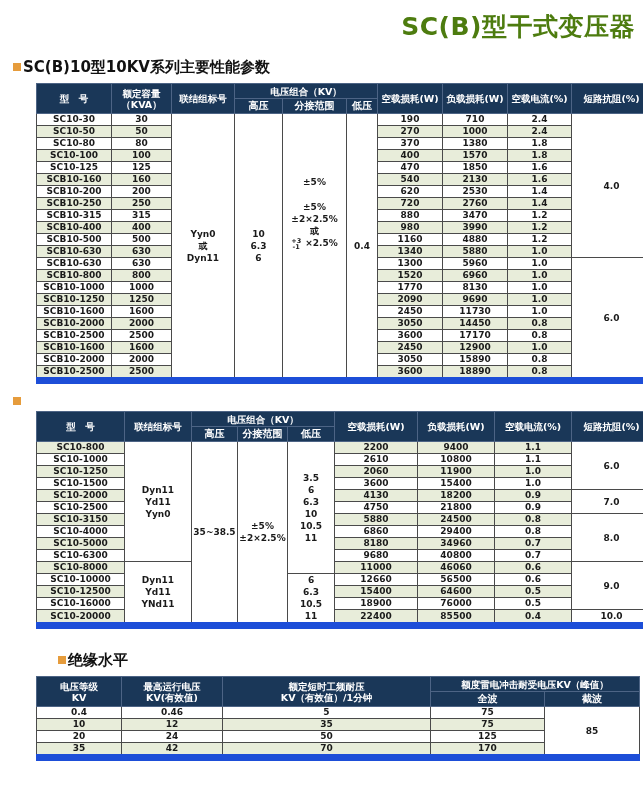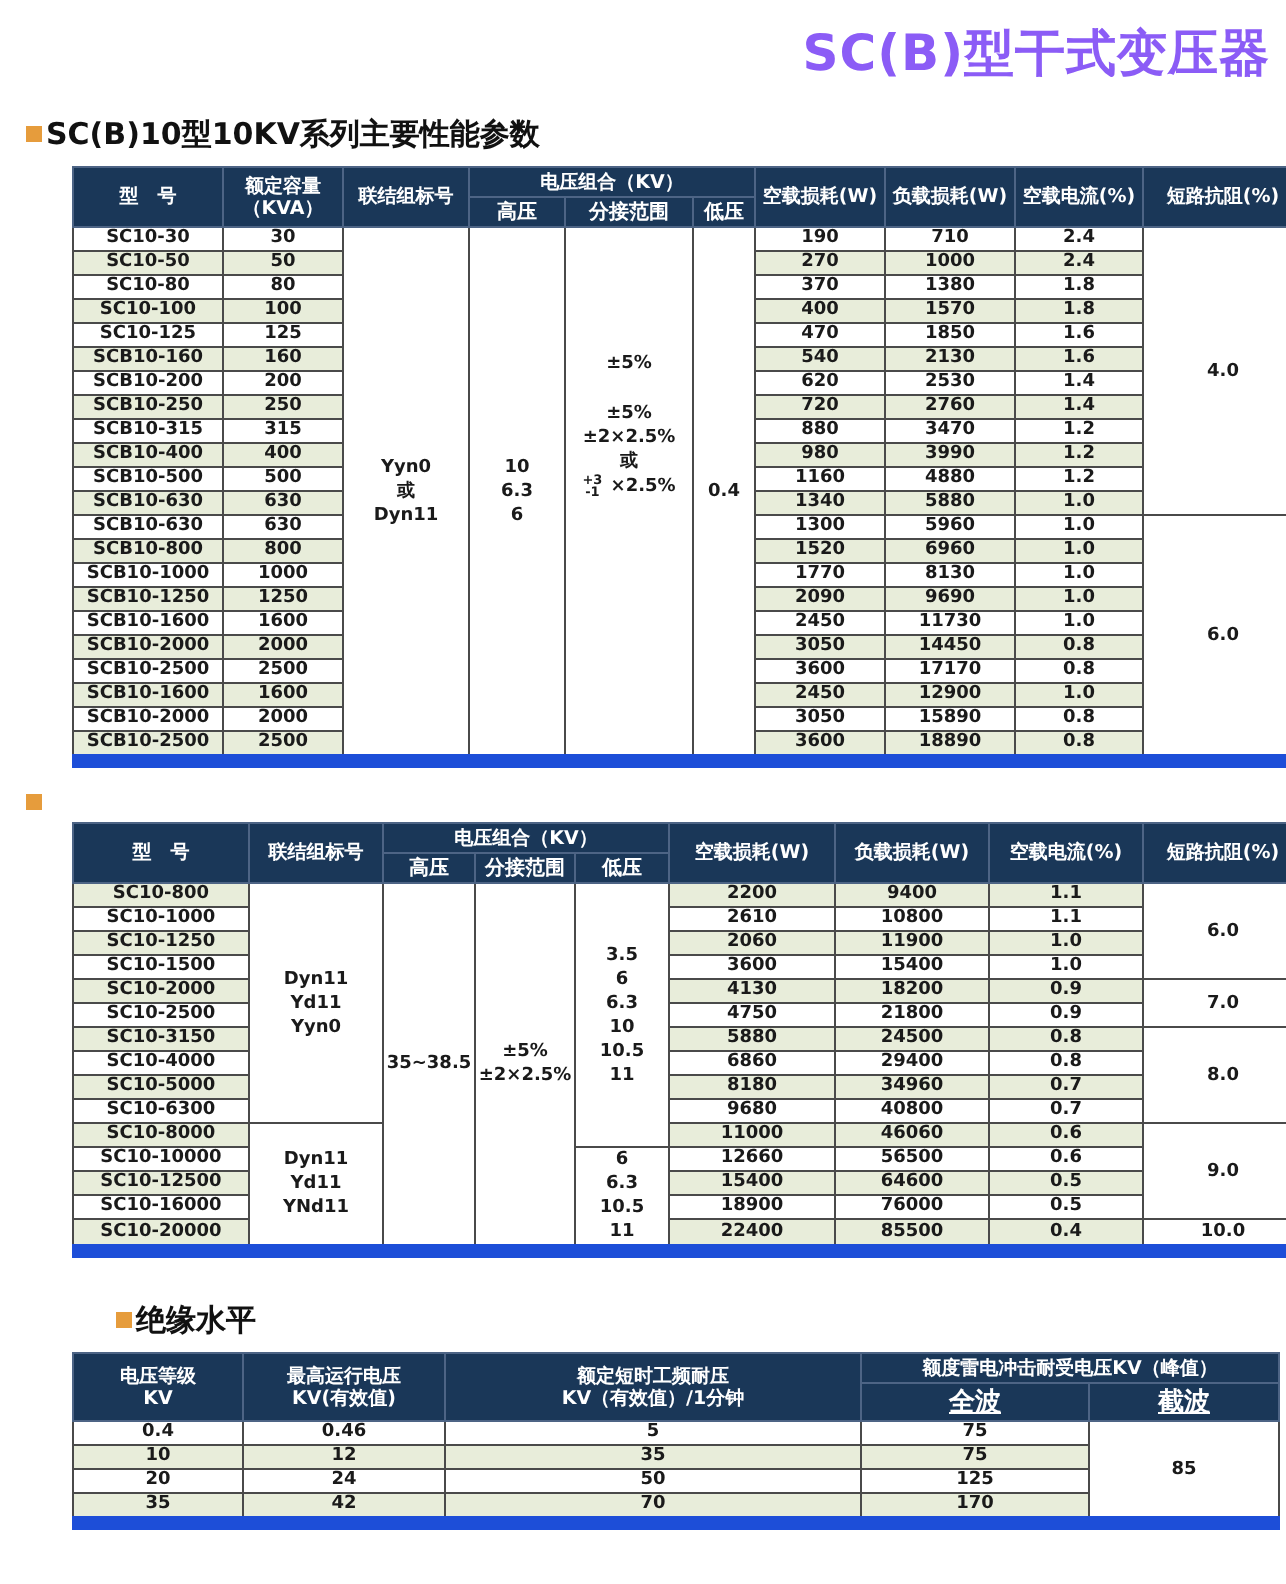--- a/index.html
+++ b/index.html
@@ -3,41 +3,41 @@
 <meta charset="utf-8">
 <style>
   * { box-sizing: border-box; }
   html,body { margin:0; padding:0; }
   body {
     width:643px; height:792px; background:#ffffff; overflow:hidden;
     font-family:"DejaVu Sans","Liberation Sans",sans-serif; color:#1a1a1a;
   }
   .page-title {
     text-align:right; padding:12px 8px 0 0;
-    font-size:25px; font-weight:bold; color:#8b5cf6; letter-spacing:0.5px;
+    font-size:25px; font-weight:bold; color:#4d7c0f; letter-spacing:0.5px;
     line-height:30px;
   }
   .section-heading {
     margin:15px 0 6px 13px; display:flex; align-items:center; gap:2px;
     font-size:15px; font-weight:bold; color:#111; line-height:20px;
   }
   .bullet { width:8px; height:8px; background:#e69c3c; flex:0 0 auto; }
 
   table { border-collapse:collapse; table-layout:fixed; margin-left:36px;
           border-bottom:7px solid #1d4ed8; }
   .t1,.t2 { width:615px; }
   .t3 { width:603px; }
 
   th {
     background:#1a3758; color:#fff; font-weight:bold;
     border:1px solid #4d6485; padding:0; text-align:center;
   }
   tr.main th { font-size:9.5px; height:15px; line-height:11px; }
   tr.sub th  { font-size:10px; height:13px; }
-  tr.sub3 th { font-size:13px; height:13px;text-decoration:underline; }
+  tr.sub3 th { font-size:10px; height:13px; }
 
   td {
     border:1px solid #4a4a4a; padding:0; text-align:center;
     font-size:9px; font-weight:bold; height:11.3px; line-height:11px;
     background:#fff;
   }
   .t3 td { height:11.5px; }
   td.stripe { background:#e8edda; }
   td.merge { background:#fff; vertical-align:middle; }
   td.merge div { line-height:12px; }

